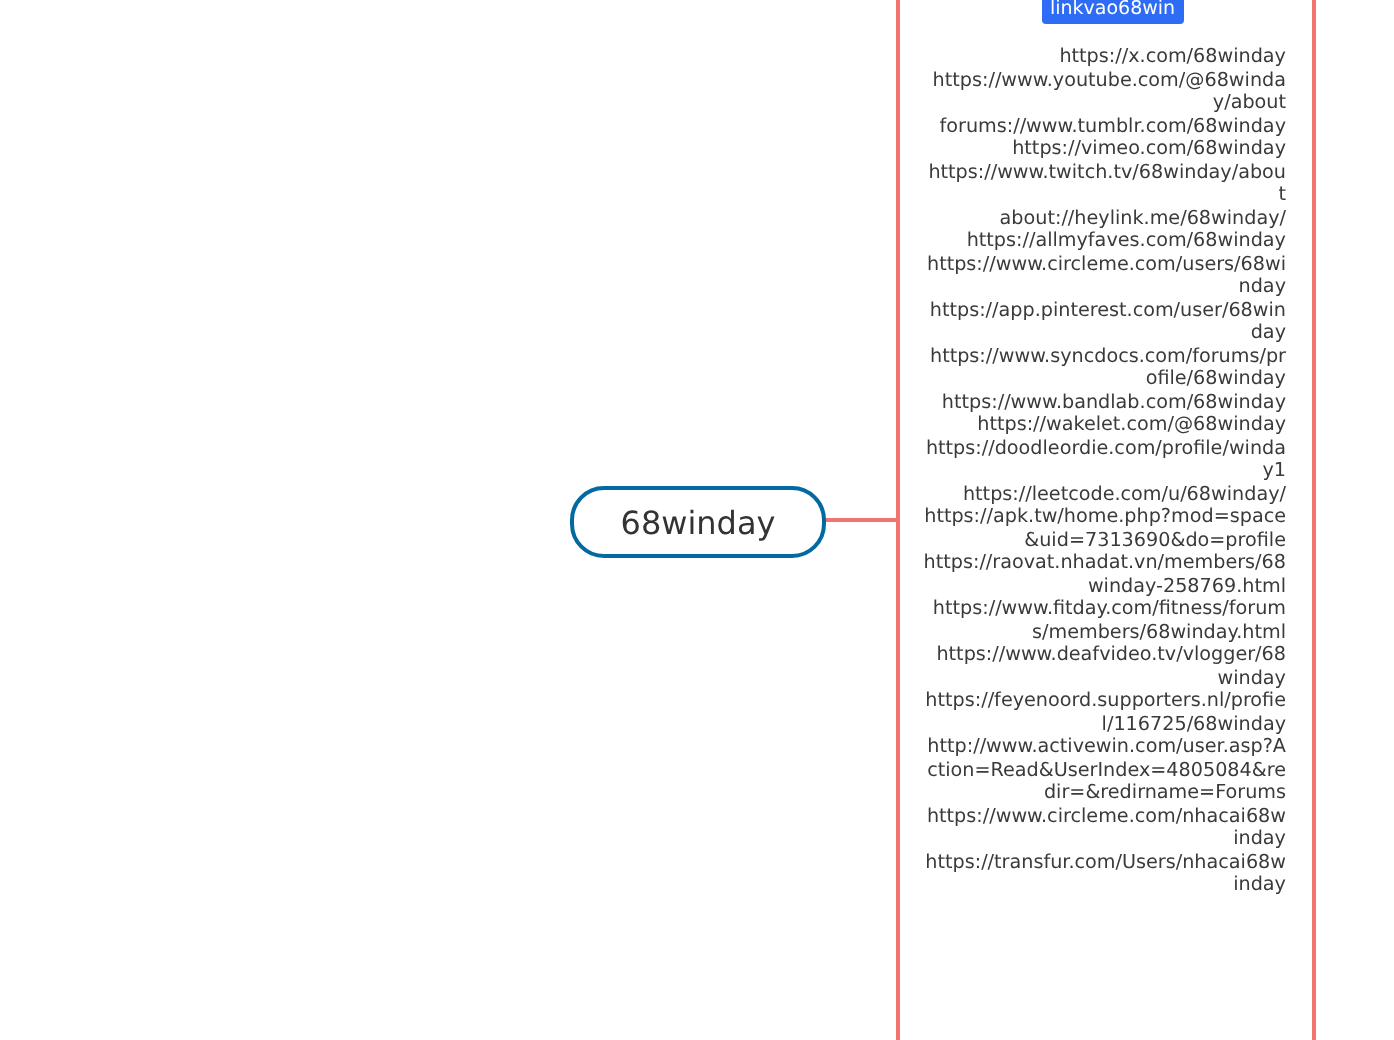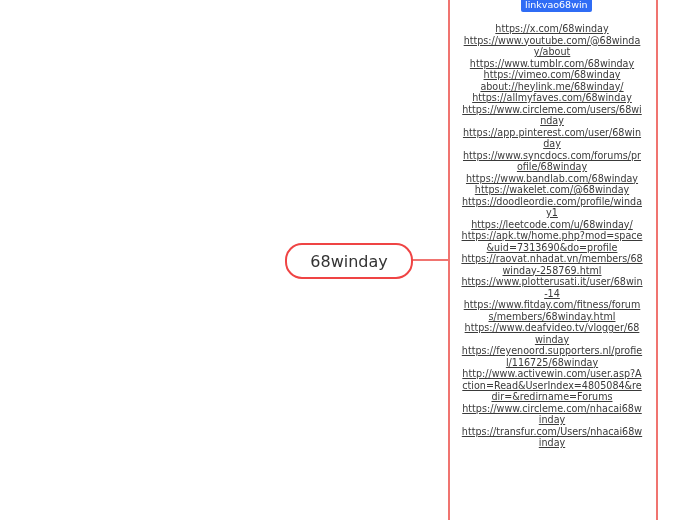--- a/index.html
+++ b/index.html
@@ -15,21 +15,21 @@
       overflow: hidden;
     }
     .connector {
       position: absolute;
       background: #f07470;
     }
     #root-node {
       position: absolute;
       left: 285px; top: 243px;
       width: 124px; height: 32px;
-      border: 2px solid #ef4444;
+      border: 2px solid #0369a1;
       border-radius: 17px;
       background: #ffffff;
       display: flex; align-items: center; justify-content: center;
       font-size: 16px;
       color: #333333;
       box-sizing: content-box;
     }
     #child-box {
       position: absolute;
       left: 448px; top: -10px;
@@ -54,57 +54,57 @@
       left: 461px; top: 23px;
       width: 182px;
       text-align: center;
       font-size: 9.6px;
       line-height: 11.5px;
       color: #3a3a3a;
     }
     #links a {
       display: block;
       color: #3a3a3a;
-      text-decoration: underline;
       word-break: break-all;
       overflow-wrap: anywhere;
+      text-align: right;
     }
   </style>
 </head>
 <body>
 
 <div id="canvas">
 
   <div class="connector" style="left:411px; top:259px; width:38px; height:2px;"></div>
 
   <div id="root-node">
     <span>68winday</span>
   </div>
 
   <div id="child-box"></div>
 
   <div id="child-label">linkvao68win</div>
 
   <div id="links">
       <a>https://x.com/68winday</a>
       <a>https://www.youtube.com/@68winday/about</a>
-      <a>https://www.tumblr.com/68winday</a>
+      <a>forums://www.tumblr.com/68winday</a>
       <a>https://vimeo.com/68winday</a>
+      <a>https://www.twitch.tv/68winday/about</a>
       <a>about://heylink.me/68winday/</a>
       <a>https://allmyfaves.com/68winday</a>
       <a>https://www.circleme.com/users/68winday</a>
       <a>https://app.pinterest.com/user/68winday</a>
       <a>https://www.syncdocs.com/forums/profile/68winday</a>
       <a>https://www.bandlab.com/68winday</a>
       <a>https://wakelet.com/@68winday</a>
       <a>https://doodleordie.com/profile/winday1</a>
       <a>https://leetcode.com/u/68winday/</a>
       <a>https://apk.tw/home.php?mod=space&amp;uid=7313690&amp;do=profile</a>
       <a>https://raovat.nhadat.vn/members/68winday-258769.html</a>
-      <a>https://www.plotterusati.it/user/68win-14</a>
       <a>https://www.fitday.com/fitness/forums/members/68winday.html</a>
       <a>https://www.deafvideo.tv/vlogger/68winday</a>
       <a>https://feyenoord.supporters.nl/profiel/116725/68winday</a>
       <a>http://www.activewin.com/user.asp?Action=Read&amp;UserIndex=4805084&amp;redir=&amp;redirname=Forums</a>
       <a>https://www.circleme.com/nhacai68winday</a>
       <a>https://transfur.com/Users/nhacai68winday</a>
     </div>
 </div>
 
 </body></html>

